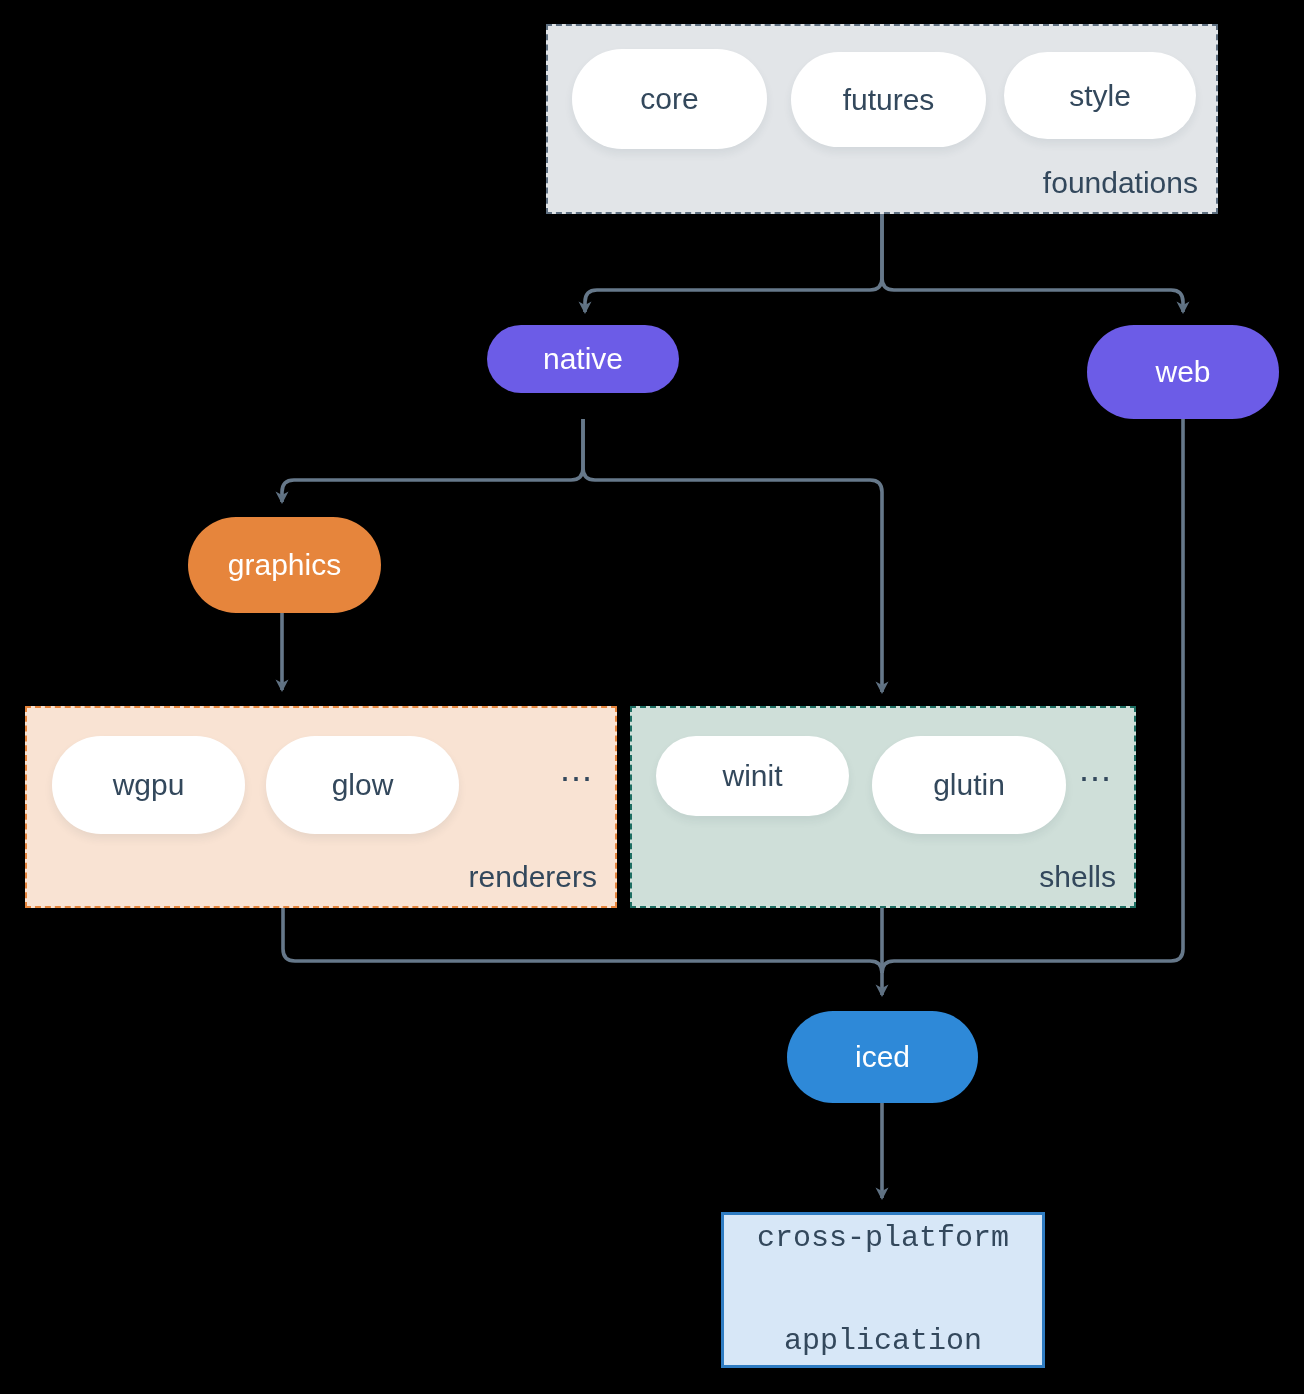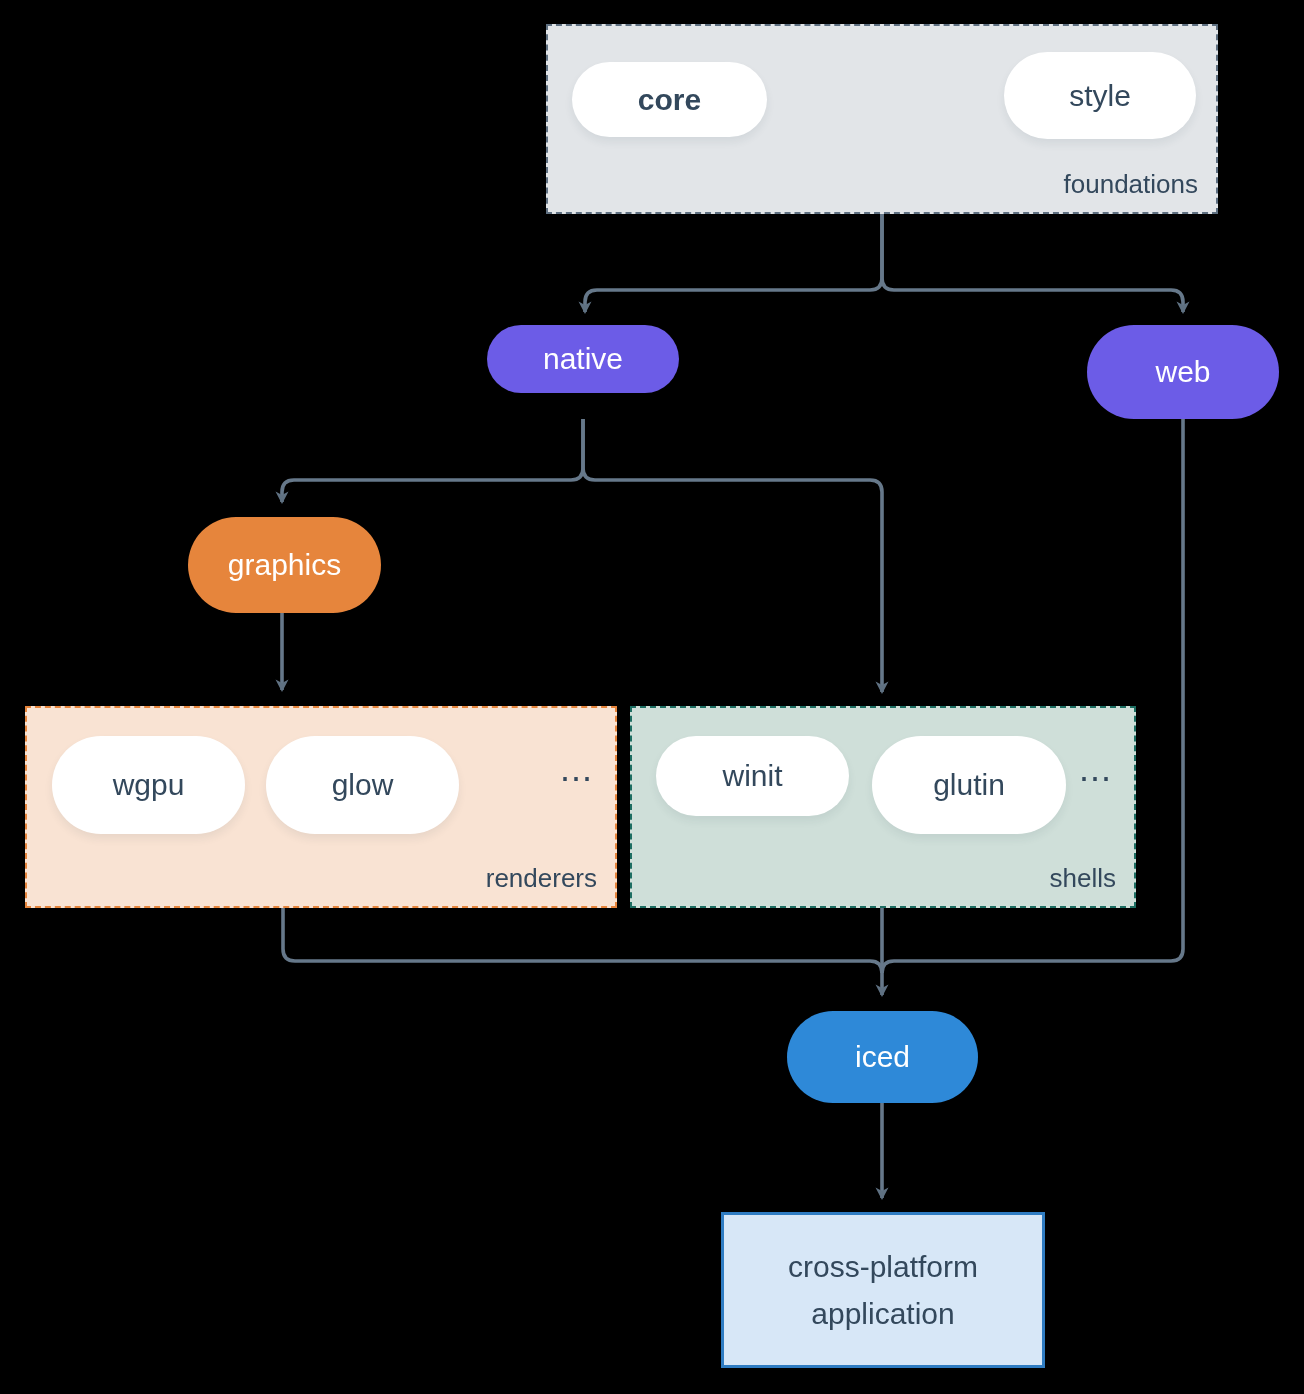--- a/index.html
+++ b/index.html
@@ -24,27 +24,27 @@
 
   .pill{position:absolute;display:flex;align-items:center;justify-content:center;
         font-size:30px;color:var(--pill-text);background:var(--white);border-radius:60px;
         box-shadow:0 5px 8px rgba(40,60,80,0.08);}
   .node{position:absolute;display:flex;align-items:center;justify-content:center;
         font-size:30px;color:var(--white);border-radius:60px;}
   .node.purple{background:var(--purple);}
   .node.orange{background:var(--orange);}
   .node.blue{background:var(--blue);}
 
-  .grouplabel{position:absolute;right:18px;bottom:12px;font-size:26px;color:var(--pill-text);}
+  .grouplabel{position:absolute;right:18px;bottom:12px;font-size:30px;color:var(--pill-text);}
   .ellipsis{position:absolute;font-size:36px;color:var(--pill-text);letter-spacing:1px;}
 
   .appbox{position:absolute;left:721px;top:1212px;width:324px;height:156px;
           background:var(--app-fill);border:3px solid var(--app-border);
-          display:flex;flex-direction:column;align-items:center;justify-content:center;
-          font-size:30px;line-height:47px;color:var(--pill-text);}
+          display:flex;flex-direction:column;align-items:center;justify-content:space-between;
+          font-size:30px;line-height:47px;color:var(--pill-text);font-family:Liberation Mono, monospace;}
 </style>
 </head>
 <body>
 
 <div class="canvas">
 
   <svg class="connector-layer" width="1304" height="1394" viewBox="0 0 1304 1394">
     <defs>
       <marker id="arrow" markerUnits="userSpaceOnUse" markerWidth="16" markerHeight="16" viewBox="0 0 16 16" refX="12" refY="8" orient="auto">
         <path d="M1.5 1.5 L14 8 L1.5 14.5 L5 8 Z" fill="#5f7182"></path>
@@ -55,22 +55,25 @@
     <path class="connector" d="M 583 419 L 583 468 Q 583 480 571 480 L 294 480 Q 282 480 282 492 L 282 502" marker-end="url(#arrow)"></path>
     <path class="connector" d="M 583 419 L 583 468 Q 583 480 595 480 L 870 480 Q 882 480 882 492 L 882 692" marker-end="url(#arrow)"></path>
     <path class="connector" d="M 282 613 L 282 690" marker-end="url(#arrow)"></path>
     <path class="connector" d="M 283 908 L 283 949 Q 283 961 295 961 L 870 961 Q 882 961 882 973"></path>
     <path class="connector" d="M 1183 419 L 1183 949 Q 1183 961 1171 961 L 894 961 Q 882 961 882 973"></path>
     <path class="connector" d="M 882 908 L 882 995" marker-end="url(#arrow)"></path>
     <path class="connector" d="M 882 1103 L 882 1198" marker-end="url(#arrow)"></path>
   </svg>
 
   <div class="groupbox foundations">
-    <div class="pill" style="left:24px;top:36px;width:195px;height:75px;font-weight:bold;">
+    <div class="pill" style="left:24px;top:23px;width:195px;height:100px;">
       <span>core</span>
+    </div>
+    <div class="pill" style="left:243px;top:26px;width:195px;height:95px;">
+      <span>futures</span>
     </div>
     <div class="pill" style="left:456px;top:26px;width:192px;height:87px;">
       <span>style</span>
     </div>
     <div class="grouplabel">foundations</div>
   </div>
 
   <div class="node purple" style="left:487px;top:325px;width:192px;height:68px;">
     <span>native</span>
   </div>

